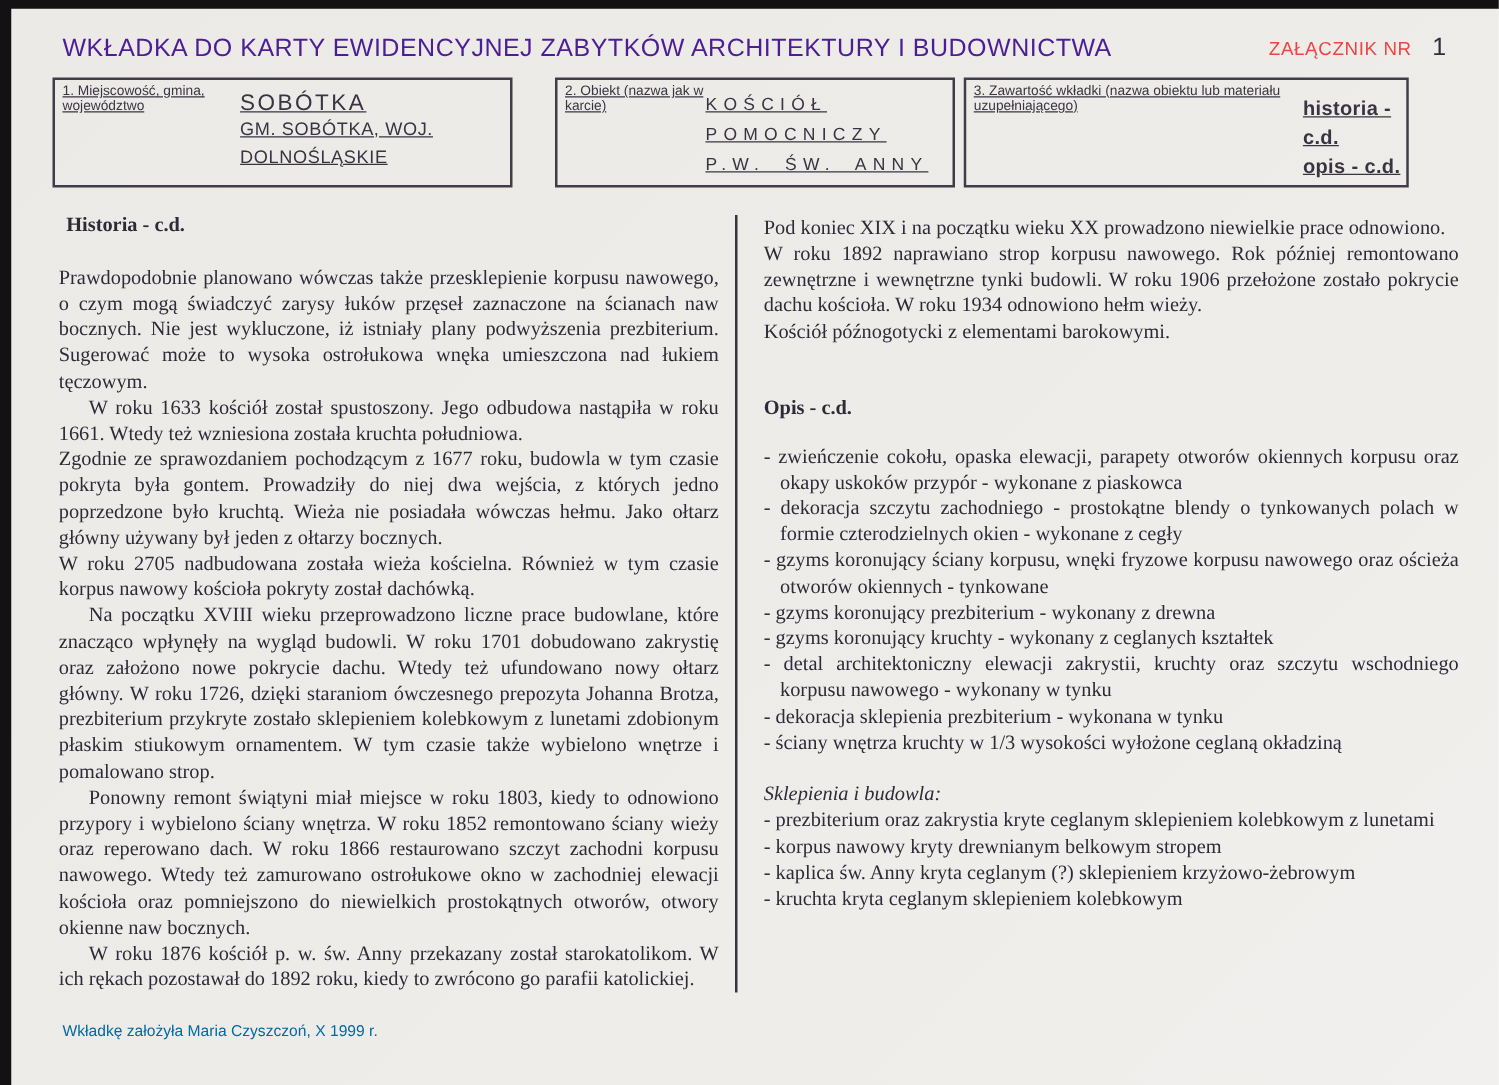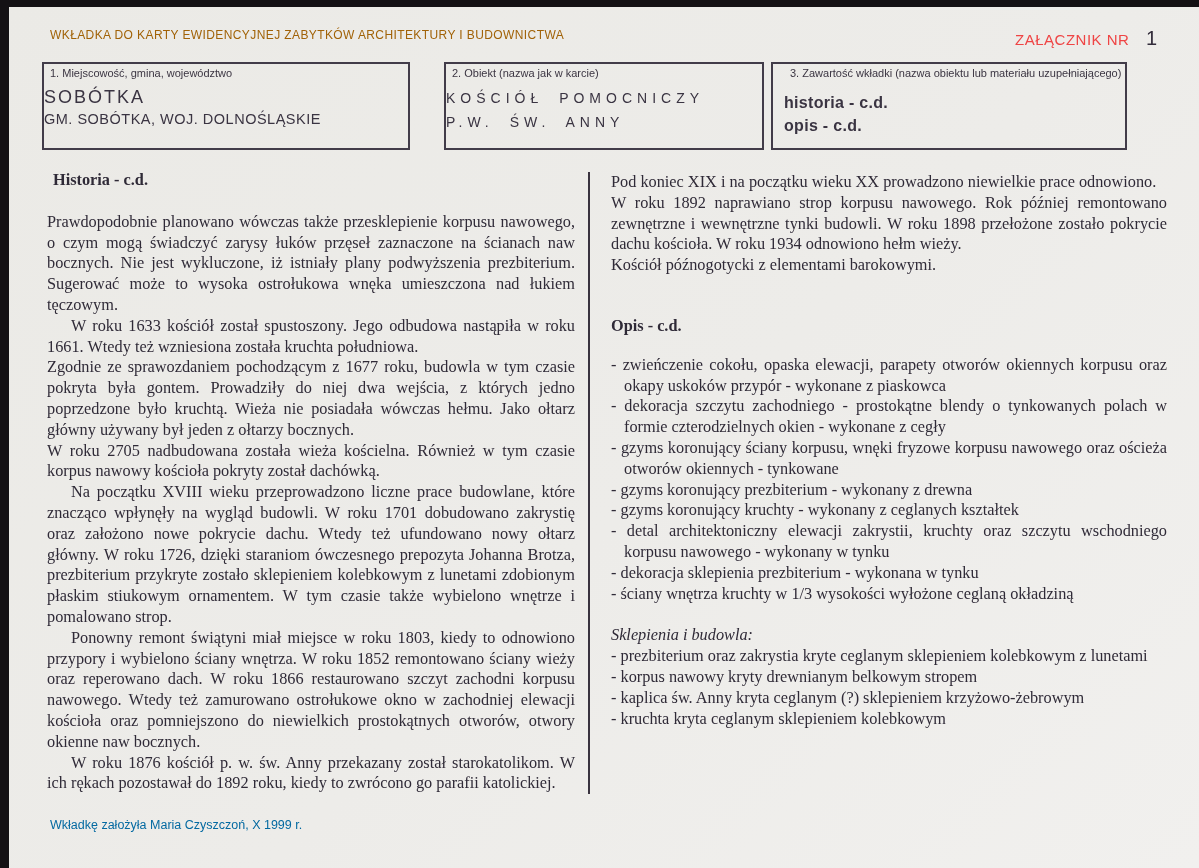--- a/index.html
+++ b/index.html
@@ -8,32 +8,32 @@
     background:linear-gradient(135deg,#ebeae6 0%,#edece9 55%,#f1f0ee 100%);
     font-family:"Liberation Sans",sans-serif;
     color:#3a3442;
   }
   .scan-edge-top{position:absolute;left:0;top:0;width:1199px;height:7px;background:#141114;}
   .scan-edge-left{position:absolute;left:0;top:0;width:9px;height:868px;background:#141114;}
 
   
   .doc-title{
     position:absolute;left:50px;top:28px;
-    font-size:12px;letter-spacing:.4px;color:#a16207;white-space:nowrap;
+    font-size:20px;letter-spacing:.4px;color:#4c1d95;white-space:nowrap;
   }
   .attachment{position:absolute;right:42px;top:27px;white-space:nowrap;}
   .attachment .lbl{font-size:15px;letter-spacing:.5px;color:#ef4444;}
   .attachment .num{font-size:20px;margin-left:12px;color:#332d3b;}
 
   
   .boxes{position:absolute;left:42px;top:62px;width:1122px;height:88px;display:flex;gap:7px;box-sizing:border-box;}
-  .box{border:2px solid #423c49;box-sizing:border-box;display:flex;flex-direction:column;}
+  .box{border:2px solid #423c49;box-sizing:border-box;display:flex;flex-direction:row;text-decoration:underline;}
   .box1{width:368px;}
   .box2{width:320px;margin-left:27px;}
-  .box3{width:356px;padding-left:11px;}
+  .box3{width:356px;}
   .box-label{font-size:11px;padding:3px 0 0 6px;color:#3b3542;}
   .box-content{text-align:left;line-height:22px;margin-top:7px;}
   .box3 .box-content{margin-top:12px;line-height:23px;}
   .loc-name{font-size:18px;letter-spacing:2px;}
   .loc-details{font-size:14.5px;letter-spacing:.5px;}
   .obj-line{font-size:14px;letter-spacing:5px;word-spacing:7px;line-height:24px;}
   .contents-line{font-size:16px;font-weight:bold;letter-spacing:.3px;}
 
   
   .col{position:absolute;font-family:"Liberation Serif",serif;font-size:16.3px;line-height:20.8px;color:#2f2a37;text-align:justify;}
@@ -100,21 +100,21 @@
   <p>W roku 2705 nadbudowana została wieża kościelna. Również w tym czasie korpus nawowy kościoła pokryty został dachówką.</p>
   <p class="indent">Na początku XVIII wieku przeprowadzono liczne prace budowlane, które znacząco wpłynęły na wygląd budowli. W roku 1701 dobudowano zakrystię oraz założono nowe pokrycie dachu. Wtedy też ufundowano nowy ołtarz główny. W roku 1726, dzięki staraniom ówczesnego prepozyta Johanna Brotza, prezbiterium przykryte zostało sklepieniem kolebkowym z lunetami zdobionym płaskim stiukowym ornamentem. W tym czasie także wybielono wnętrze i pomalowano strop.</p>
   <p class="indent">Ponowny remont świątyni miał miejsce w roku 1803, kiedy to odnowiono przypory i wybielono ściany wnętrza. W roku 1852 remontowano ściany wieży oraz reperowano dach. W roku 1866 restaurowano szczyt zachodni korpusu nawowego. Wtedy też zamurowano ostrołukowe okno w zachodniej elewacji kościoła oraz pomniejszono do niewielkich prostokątnych otworów, otwory okienne naw bocznych.</p>
   <p class="indent">W roku 1876 kościół p. w. św. Anny przekazany został starokatolikom. W ich rękach pozostawał do 1892 roku, kiedy to zwrócono go parafii katolickiej.</p>
 </div>
 
 <div class="divider"></div>
 
 <div class="col col-right">
   <p>Pod koniec XIX i na początku wieku XX prowadzono niewielkie prace odnowiono.</p>
-  <p>W roku 1892 naprawiano strop korpusu nawowego. Rok później remontowano zewnętrzne i wewnętrzne tynki budowli. W roku 1898 przełożone zostało pokrycie dachu kościoła. W roku 1934 odnowiono hełm wieży.</p>
+  <p>W roku 1892 naprawiano strop korpusu nawowego. Rok później remontowano zewnętrzne i wewnętrzne tynki budowli. W roku 1906 przełożone zostało pokrycie dachu kościoła. W roku 1934 odnowiono hełm wieży.</p>
   <p class="note">Kościół późnogotycki z elementami barokowymi.</p>
   <div class="opis-heading">Opis - c.d.</div>
   <div class="list">
     <p class="list-item">- zwieńczenie cokołu, opaska elewacji, parapety otworów okiennych korpusu oraz okapy uskoków przypór - wykonane z piaskowca</p>
     <p class="list-item">- dekoracja szczytu zachodniego - prostokątne blendy o tynkowanych polach w formie czterodzielnych okien - wykonane z cegły</p>
     <p class="list-item">- gzyms koronujący ściany korpusu, wnęki fryzowe korpusu nawowego oraz ościeża otworów okiennych - tynkowane</p>
     <p class="list-item">- gzyms koronujący prezbiterium - wykonany z drewna</p>
     <p class="list-item">- gzyms koronujący kruchty - wykonany z ceglanych kształtek</p>
     <p class="list-item">- detal architektoniczny elewacji zakrystii, kruchty oraz szczytu wschodniego korpusu nawowego - wykonany w tynku</p>
     <p class="list-item">- dekoracja sklepienia prezbiterium - wykonana w tynku</p>

